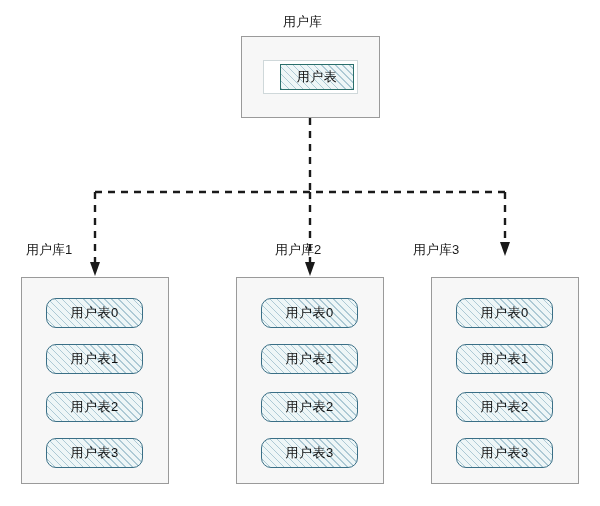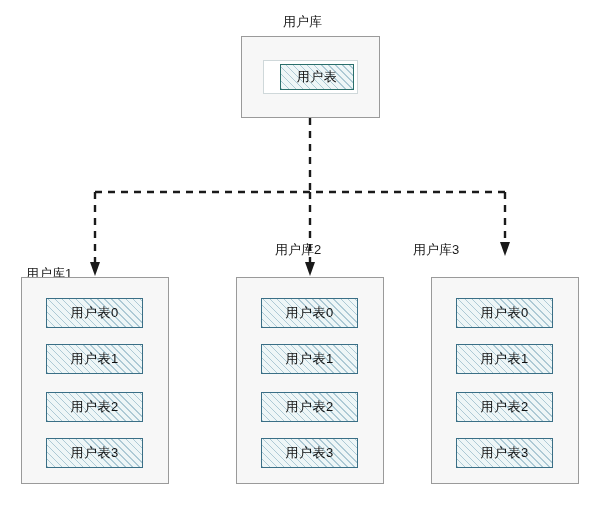--- a/index.html
+++ b/index.html
@@ -56,20 +56,21 @@
     );
     display: flex;
     align-items: center;
     justify-content: center;
     font-size: 13px;
     color: #111111;
     letter-spacing: 0.5px;
   }
   .table-box.shard {
     border-color: #3a6f86;
+    border-radius: 10px;
   }
   .root-inner-wrap {
     position: absolute;
     box-sizing: border-box;
     border: 1px solid #cfd8da;
     background: #ffffff;
     padding: 3px;
   }
 </style>
 </head>
@@ -94,21 +95,21 @@
   </svg>
 
   <div class="db-label" style="left:283px; top:14px;">用户库</div>
 
   <div class="db-box" style="left:241px; top:36px; width:139px; height:82px;"></div>
 
   <div class="root-inner-wrap" style="left:263px; top:60px; width:95px; height:34px;padding-left:16px;">
     <div class="table-box" style="position:relative; left:0; top:0; width:100%; height:100%;">用户表</div>
   </div>
 
-  <div class="db-label" style="left:26px; top:242px;margin-top:24px;">用户库1</div>
+  <div class="db-label" style="left:26px; top:242px;">用户库1</div>
   <div class="db-box" style="left:21px; top:277px; width:148px; height:207px;"></div>
   <div class="table-box shard" style="left:46px; top:298px; width:97px; height:30px;">用户表0</div>
   <div class="table-box shard" style="left:46px; top:344px; width:97px; height:30px;">用户表1</div>
   <div class="table-box shard" style="left:46px; top:392px; width:97px; height:30px;">用户表2</div>
   <div class="table-box shard" style="left:46px; top:438px; width:97px; height:30px;">用户表3</div>
 
   <div class="db-label" style="left:240px; top:242px;margin-left:35px;">用户库2</div>
   <div class="db-box" style="left:236px; top:277px; width:148px; height:207px;"></div>
   <div class="table-box shard" style="left:261px; top:298px; width:97px; height:30px;">用户表0</div>
   <div class="table-box shard" style="left:261px; top:344px; width:97px; height:30px;">用户表1</div>

